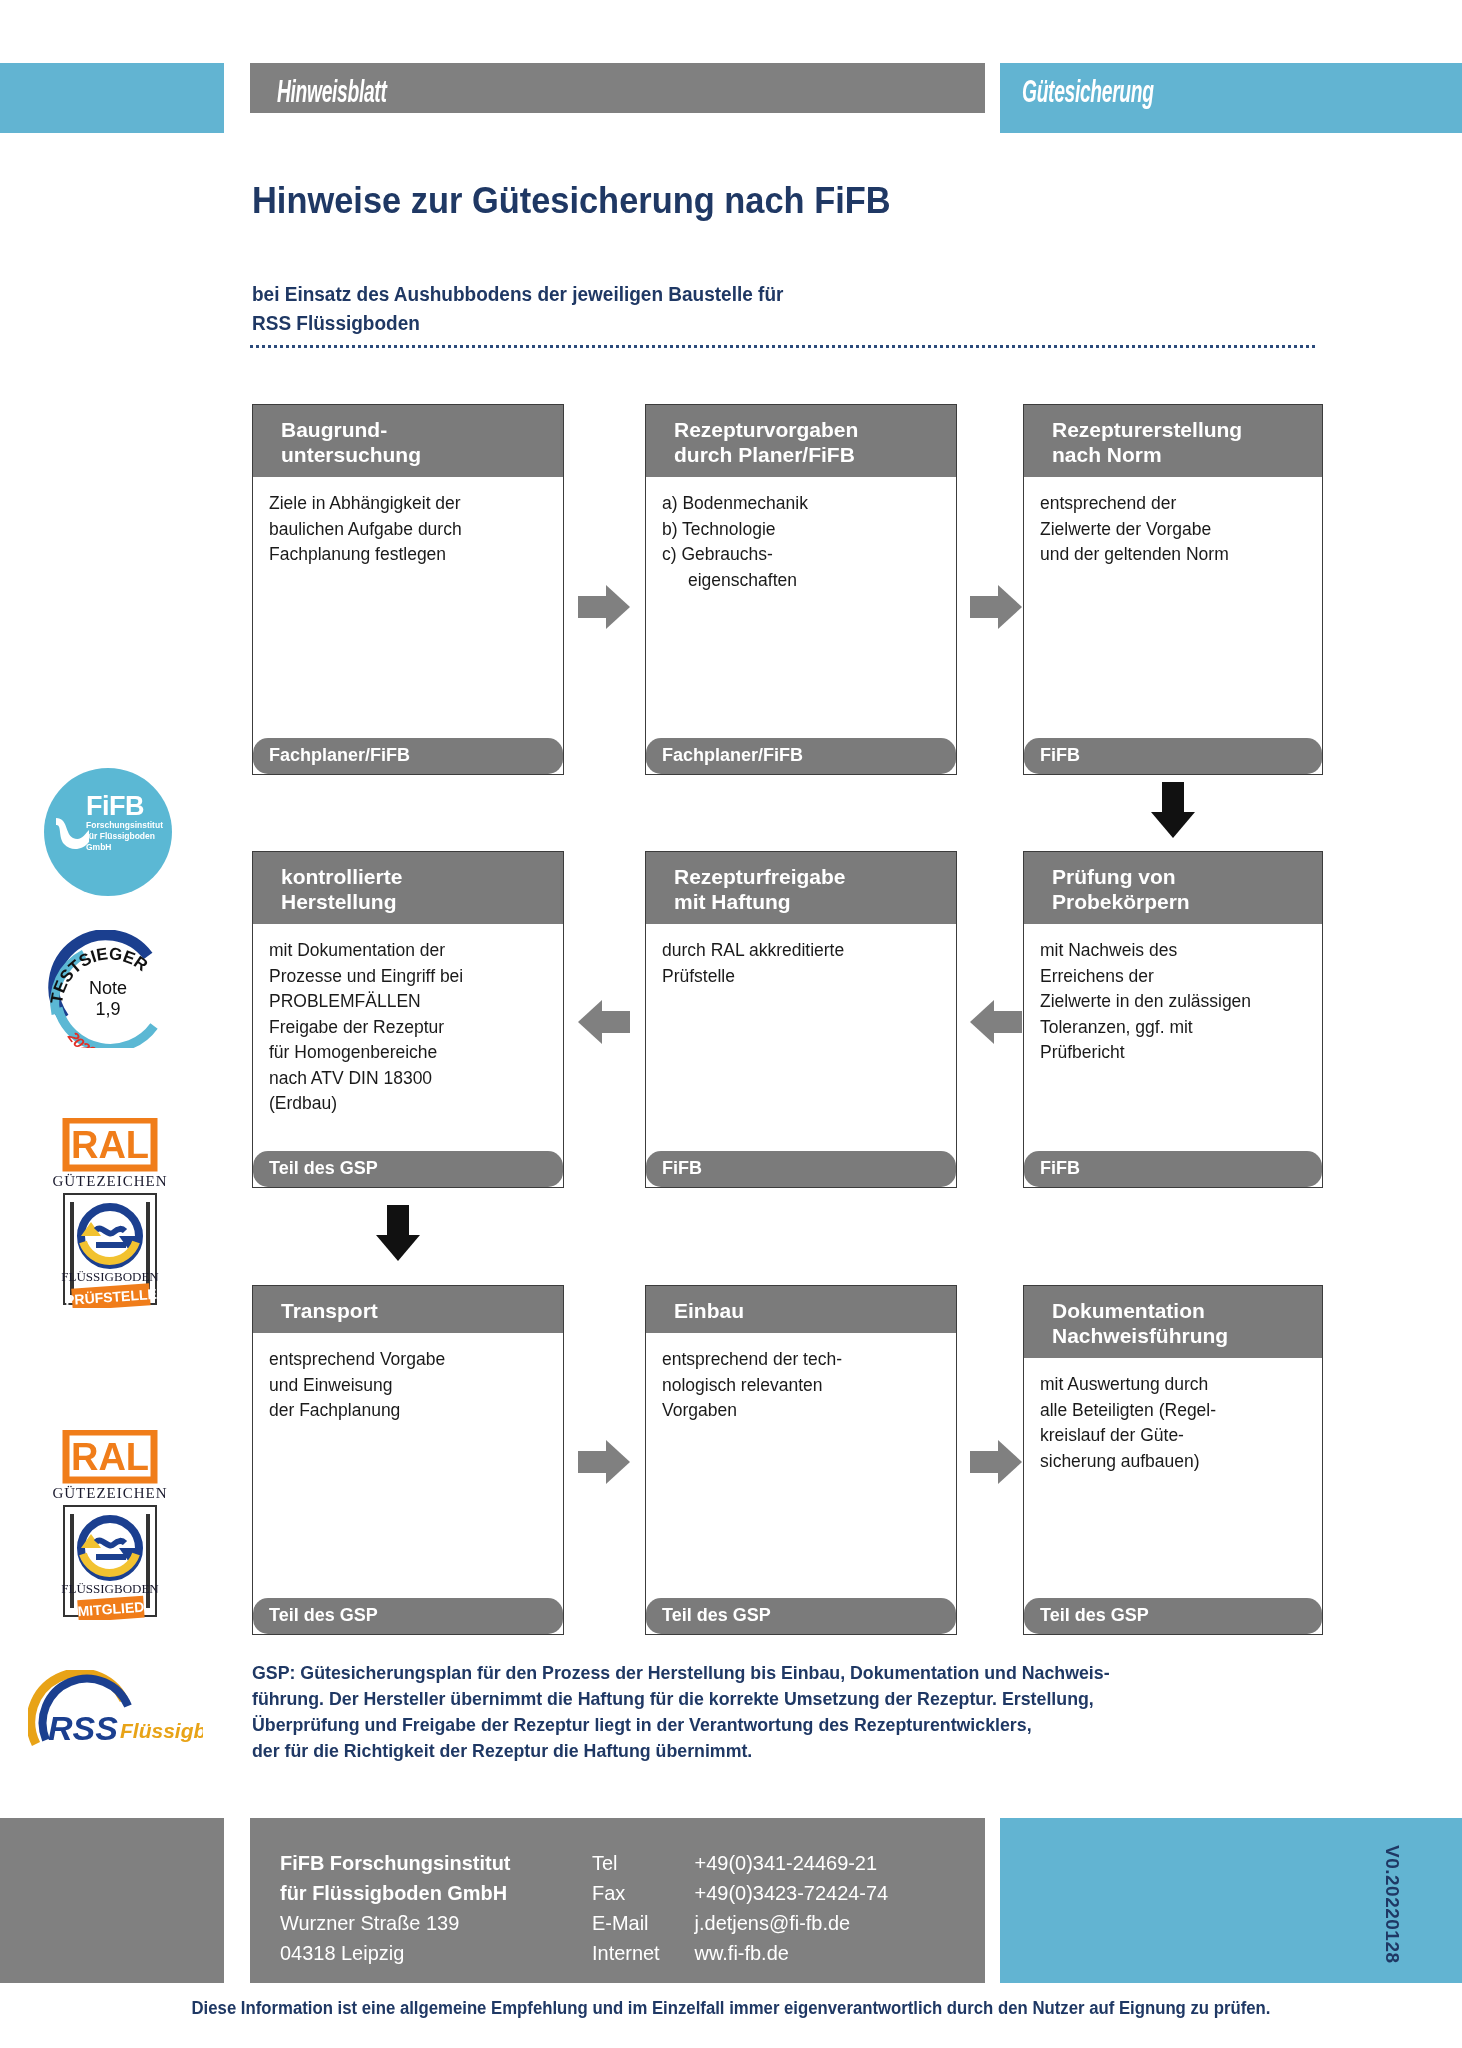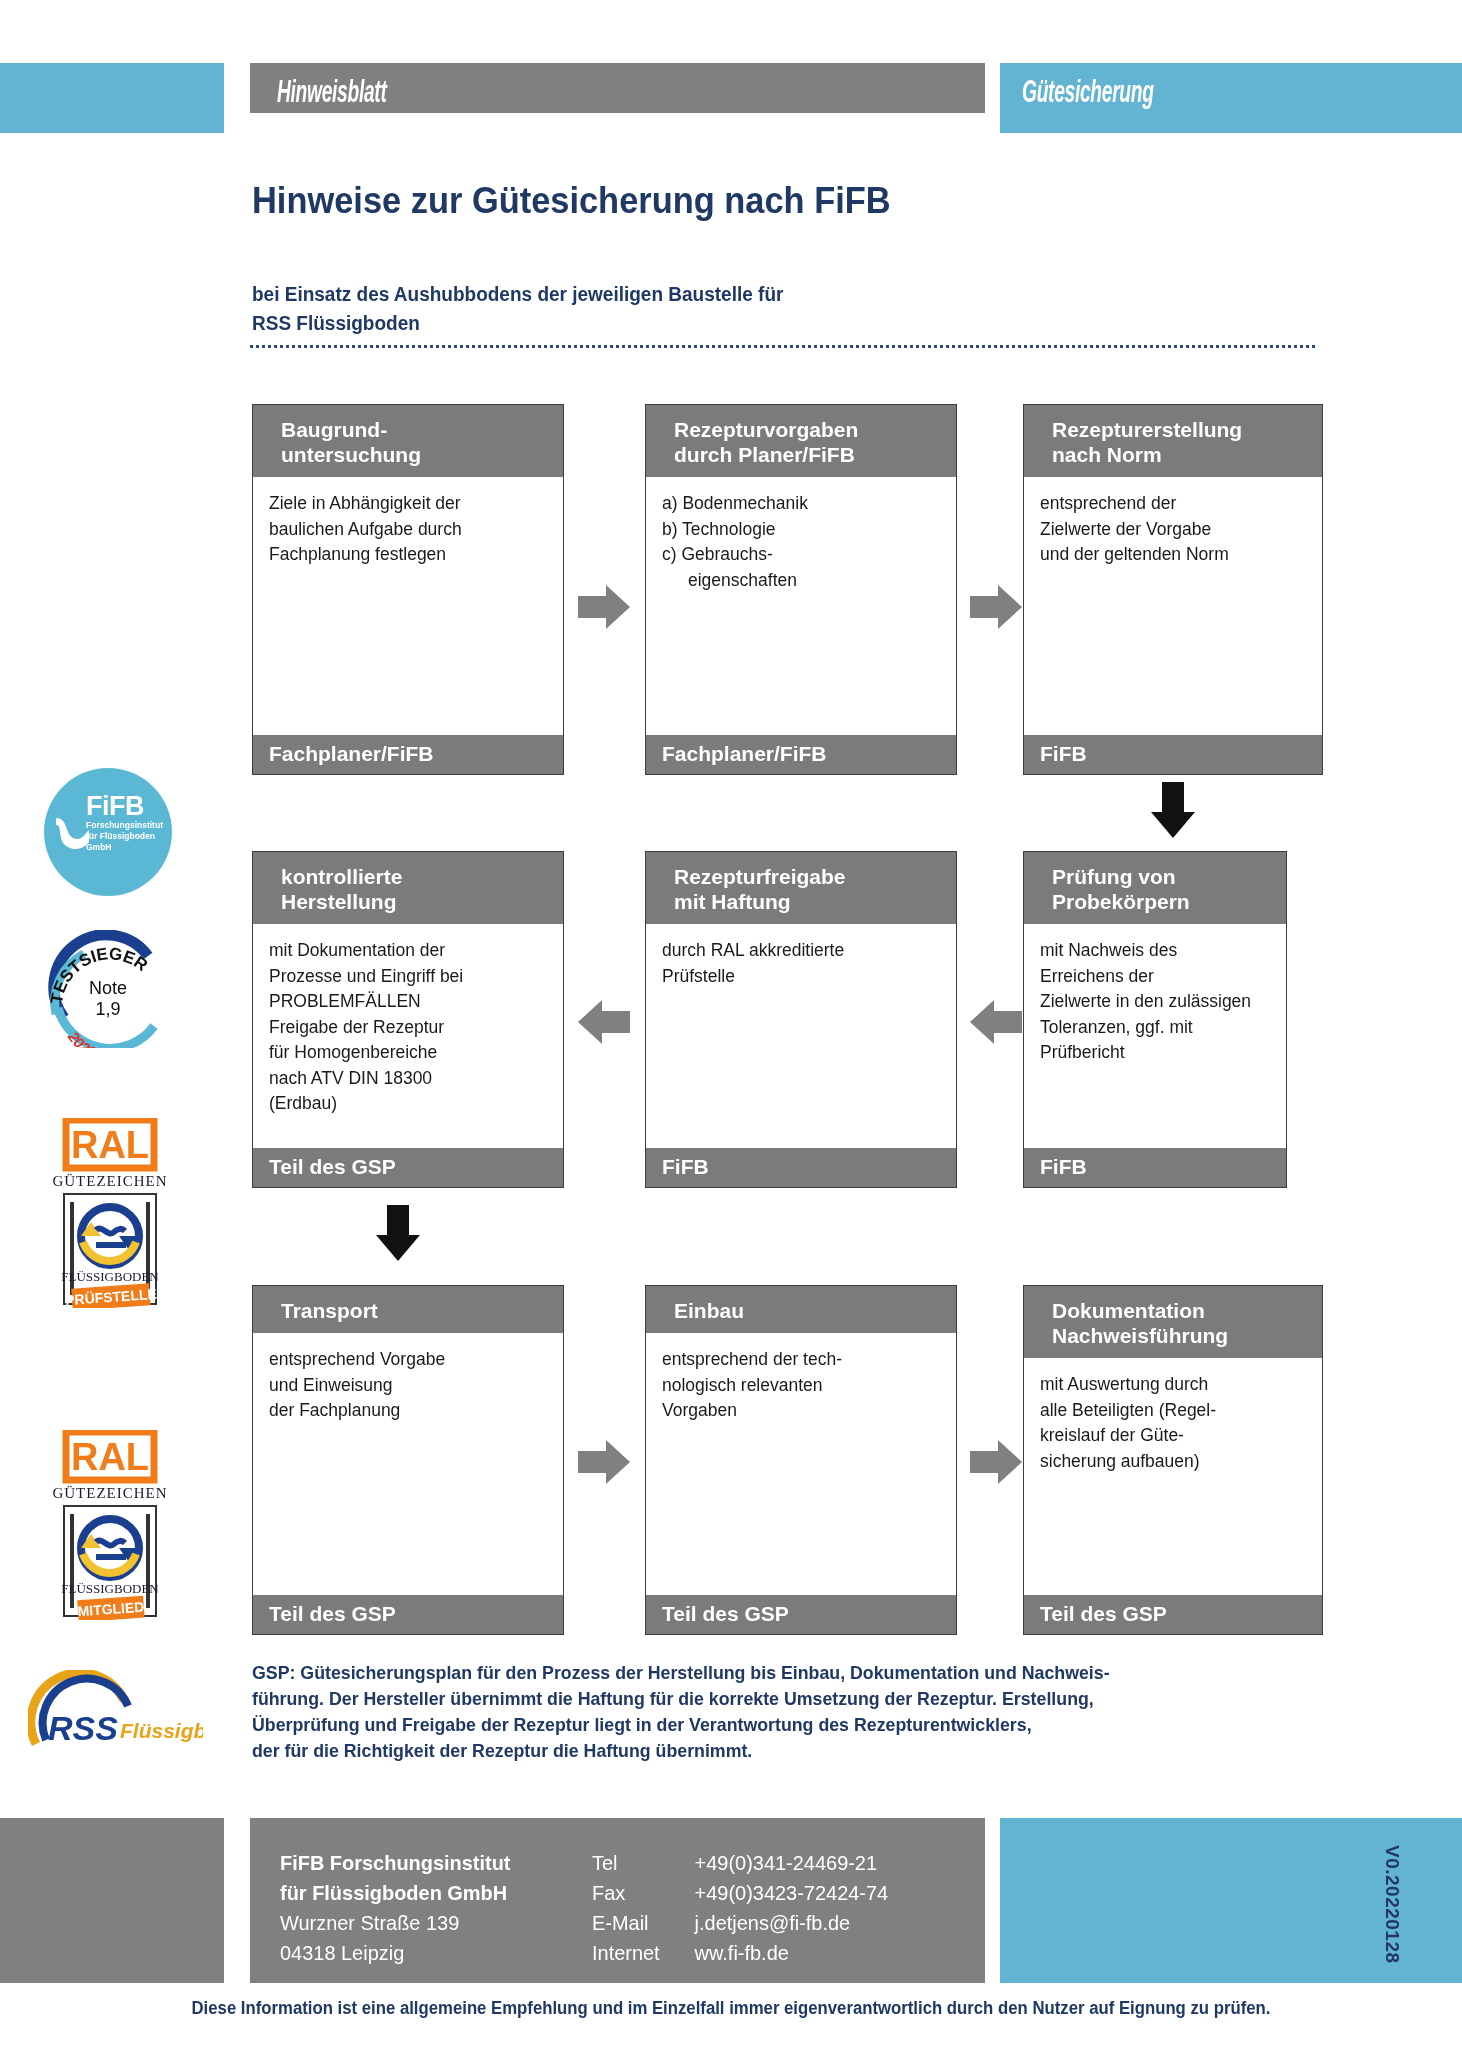--- a/index.html
+++ b/index.html
@@ -54,22 +54,22 @@
     font-size:21px;font-weight:bold;line-height:25px;
     padding:12px 0 10px 28px;box-sizing:border-box;
   }
   .fbox .bbody{
     color:#1a1a1a;font-size:17.5px;font-weight:normal;line-height:25.5px;
     padding:14px 10px 6px 16px;box-sizing:border-box;
   }
   .fbox .bfoot{
     position:absolute;left:0;right:0;bottom:0;
     background:#7b7b7b;color:#ffffff;
-    font-size:21px;font-weight:bold;
-    padding:7px 0 8px 16px;box-sizing:border-box;
+    font-size:18px;font-weight:bold;
+    padding:7px 0 8px 16px;box-sizing:border-box;border-radius:15px;
   }
   .bbody .ind{padding-left:26px;display:block;}
 
   
   .arr-right{
     position:absolute;width:52px;height:44px;
   }
   .arr-right .shaft{position:absolute;left:0;top:11px;width:30px;height:22px;background:#808080;}
   .arr-right .head{
     position:absolute;left:28px;top:0;width:0;height:0;
@@ -254,21 +254,21 @@
     <div>Prüfstelle</div>
   </div>
   <div class="bfoot">FiFB</div>
 </div>
 
 <div class="arr-left" style="left:970px;top:1000px;">
   <div class="shaft"></div>
     <div class="head"></div>
 </div>
 
-<div class="fbox" style="left:1023px;top:851px;width:264px;height:337px;">
+<div class="fbox" style="left:1023px;top:851px;width:300px;height:337px;">
   <div class="bhead">
     <div>Prüfung von</div>
     <div>Probekörpern</div>
   </div>
   <div class="bbody">
     <div>mit Nachweis des</div>
     <div>Erreichens der</div>
     <div>Zielwerte in den zulässigen</div>
     <div>Toleranzen, ggf. mit</div>
     <div>Prüfbericht</div>

